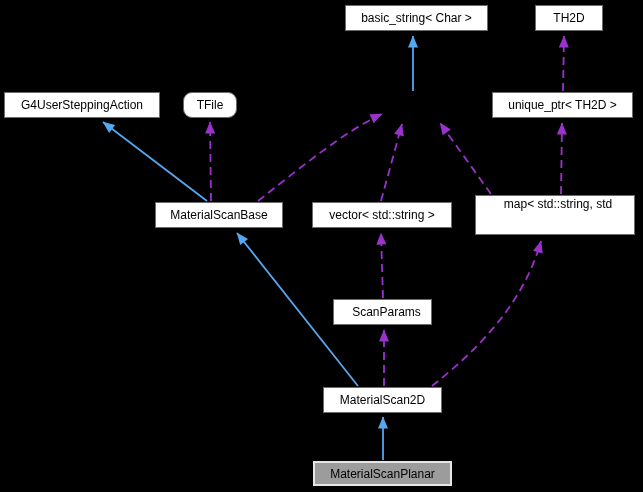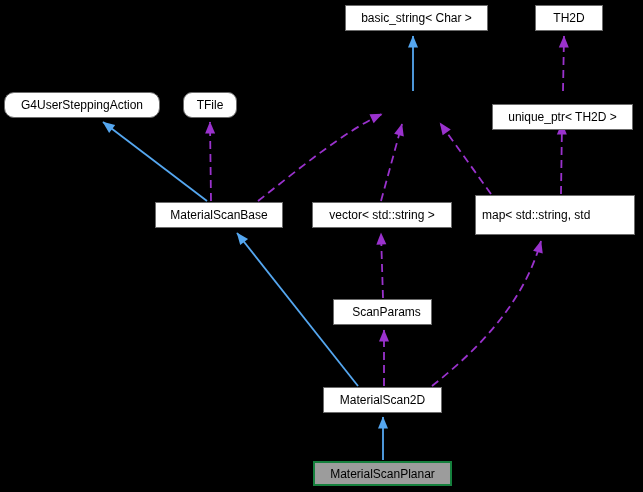--- a/index.html
+++ b/index.html
@@ -12,24 +12,24 @@
   #graph{position:absolute;left:0;top:0;width:643px;height:492px;}
   svg.edges{position:absolute;left:0;top:0;}
   .node{
     position:absolute;box-sizing:border-box;
     background:#ffffff;border:1.5px solid #6b6b6b;
     color:#000000;font-size:12px;
     display:flex;align-items:center;justify-content:center;
     white-space:nowrap;cursor:pointer;
   }
   .node.highlighted{
-    background:#9c9c9c;border:2px solid #15803d;
+    background:#9c9c9c;border:2px solid #e5e5e5;
   }
   .node.twoline{
-    flex-direction:column;align-items:flex-start;
+    align-items:flex-start;
     justify-content:center;padding-left:6px;line-height:17px;
   }
   .node.twoline span{display:block;}
 </style>
 </head>
 <body>
 
 <div id="graph">
 
   <svg class="edges" width="643" height="492" viewBox="0 0 643 492">
@@ -59,26 +59,26 @@
       <path d="M383,298 L381,233" marker-end="url(#arrow-purple)"></path>
       <path d="M384,386 L384,330" marker-end="url(#arrow-purple)"></path>
       <path d="M432,386 C480,348 524,302 541,241" marker-end="url(#arrow-purple)"></path>
     </g>
   </svg>
 
   <div class="node" style="left:345px;top:5px;width:143px;height:26px;text-align:center;">basic_string&lt; Char &gt;</div>
 
   <div class="node" style="left:535px;top:5px;width:68px;height:26px;">TH2D</div>
 
-  <div class="node" style="left:4px;top:92px;width:156px;height:26px;border-radius:10px;">G4UserSteppingAction</div>
+  <div class="node" style="left:4px;top:92px;width:156px;height:26px;">G4UserSteppingAction</div>
 
   <div class="node" style="left:183px;top:92px;width:54px;height:26px;border-radius:9px;">TFile</div>
 
 
-  <div class="node" style="left:492px;top:92px;width:141px;height:26px;margin-top:12px;">unique_ptr&lt; TH2D &gt;</div>
+  <div class="node" style="left:492px;top:92px;width:141px;height:26px;">unique_ptr&lt; TH2D &gt;</div>
 
   <div class="node" style="left:155px;top:202px;width:128px;height:26px;">MaterialScanBase</div>
 
   <div class="node" style="left:312px;top:202px;width:140px;height:26px;">vector&lt; std::string &gt;</div>
 
   <div class="node twoline" style="left:475px;top:195px;width:160px;height:40px;">
     <span>map&lt; std::string, std</span>
   </div>
 
   <div class="node" style="left:333px;top:299px;width:99px;height:26px;padding-left:8px;">ScanParams</div>

